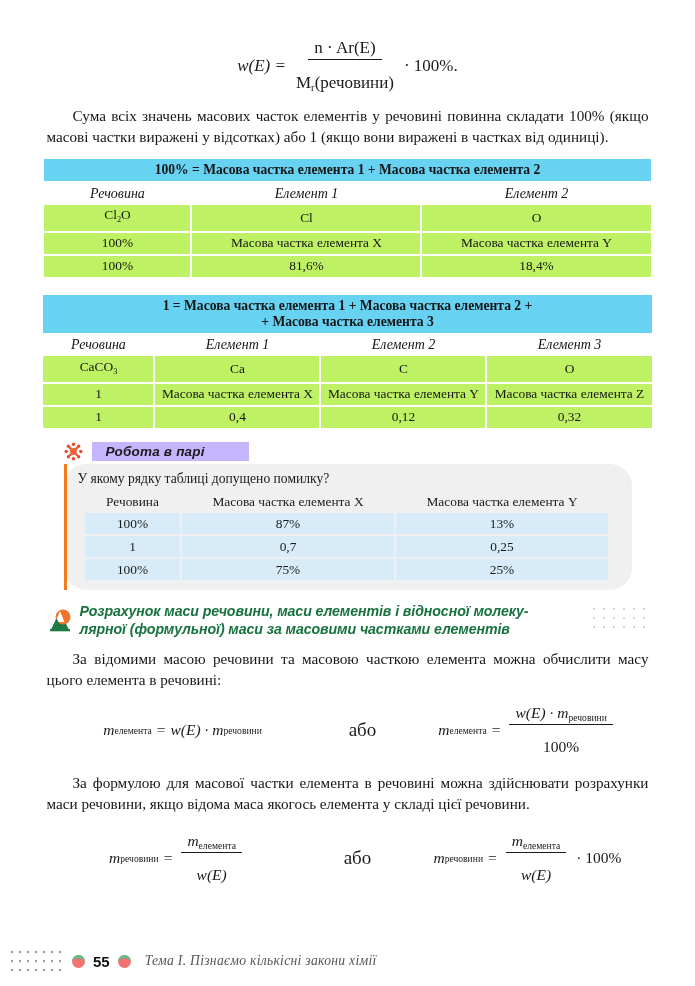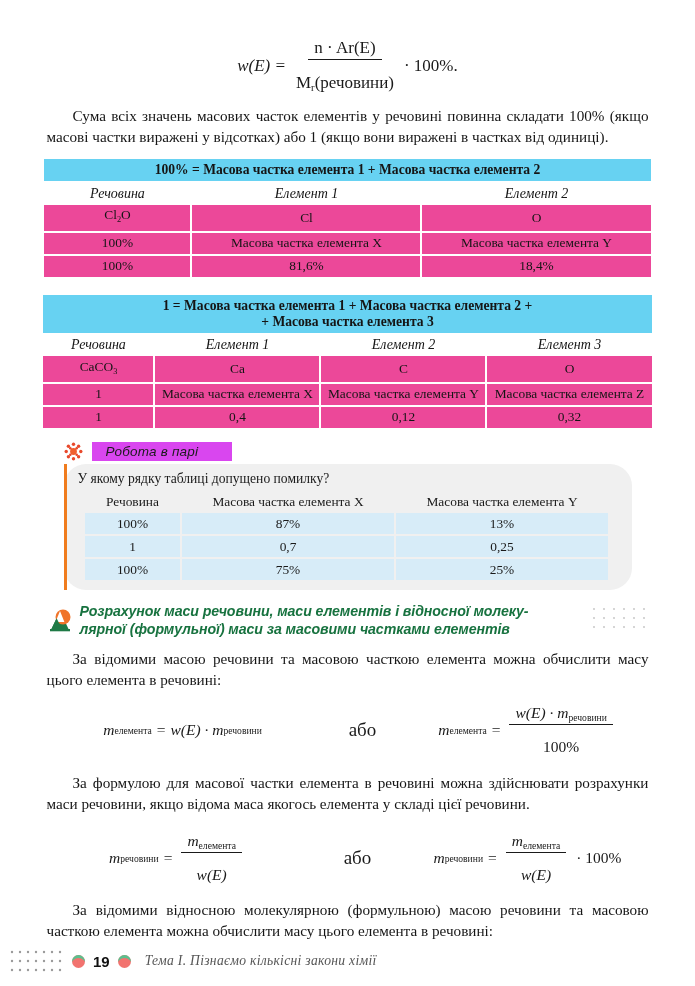--- a/index.html
+++ b/index.html
@@ -76,21 +76,21 @@
   }
   .btable .hdrbar {
     background: #67d2f2;
     font-weight: bold;
     text-align: center;
     padding: 3px 4px;
     font-size: 13.6px;
     line-height: 16px;
   }
   .btable td {
-    background: #ec4899;
+    background: #bef264;
     text-align: center;
     padding: 2.5px 3px;
     line-height: 16px;
   }
   .btable td.colhdr {
     font-style: italic;
     background: #ffffff;
     padding-bottom: 1px;
     font-size: 14px;
   }
@@ -108,27 +108,27 @@
     gap: 9px;
     margin-bottom: 3px;
   }
   .dots-icon {
     width: 19px;
     height: 19px;
     position: relative;
     flex: 0 0 auto;
   }
   .pair-label {
-    background: #d946ef;
+    background: #c4b5fd;
     font-family: "Liberation Sans", sans-serif;
-    font-weight: normal;
+    font-weight: bold;
     font-style: italic;
     font-size: 13.5px;
     color: #1b1b1b;
-    padding: 2px 34px 2px 14px;
+    padding: 2px 44px 2px 14px;
     letter-spacing: 0.2px;
   }
   .pair-panel {
     background: #f0f0f0;
     padding: 6px 12px 8px 10px;
     position: relative;
     border-radius: 22px;
   }
   .pair-panel::before {
     content: "";
@@ -474,23 +474,20 @@
         <span class="sub">речовини</span>
       <span style="margin:0 5px">=</span>
       <span class="frac">
         <span class="num"><span class="mathvar">m</span><span class="sub">елемента</span></span>
         <span class="den mathvar">w(E)</span>
       </span>
       <span style="margin-left:6px">· 100%</span>
     </span>
   </div>
 
-  <div style="width:602px;margin:16px auto 0 auto;">
-    <p class="para indent">За відомими відносною молекулярною (формульною) масою речовини та масовою часткою елемента можна обчислити масу цього елемента в речовині:</p>
-  </div>
 
   <div class="footer">
     <span class="foot-dots">
       <svg width="64" height="26" viewBox="0 0 64 26">
         <g fill="#9a9a9a">
           <circle cx="4" cy="4" r="1.2"></circle>
             <circle cx="12" cy="4" r="1.2"></circle>
             <circle cx="20" cy="4" r="1.2"></circle>
             <circle cx="28" cy="4" r="1.2"></circle>
             <circle cx="36" cy="4" r="1.2"></circle>
@@ -507,18 +504,18 @@
             <circle cx="12" cy="22" r="1.2"></circle>
             <circle cx="20" cy="22" r="1.2"></circle>
             <circle cx="28" cy="22" r="1.2"></circle>
             <circle cx="36" cy="22" r="1.2"></circle>
             <circle cx="44" cy="22" r="1.2"></circle>
             <circle cx="52" cy="22" r="1.2"></circle>
         </g>
       </svg>
     </span>
     <span class="bead"></span>
-    <span class="pagenum">19</span>
+    <span class="pagenum">55</span>
     <span class="bead"></span>
     <span class="foot-title">Тема I. Пізнаємо кількісні закони хімії</span>
   </div>
 
 </div>
 
 </body></html>

